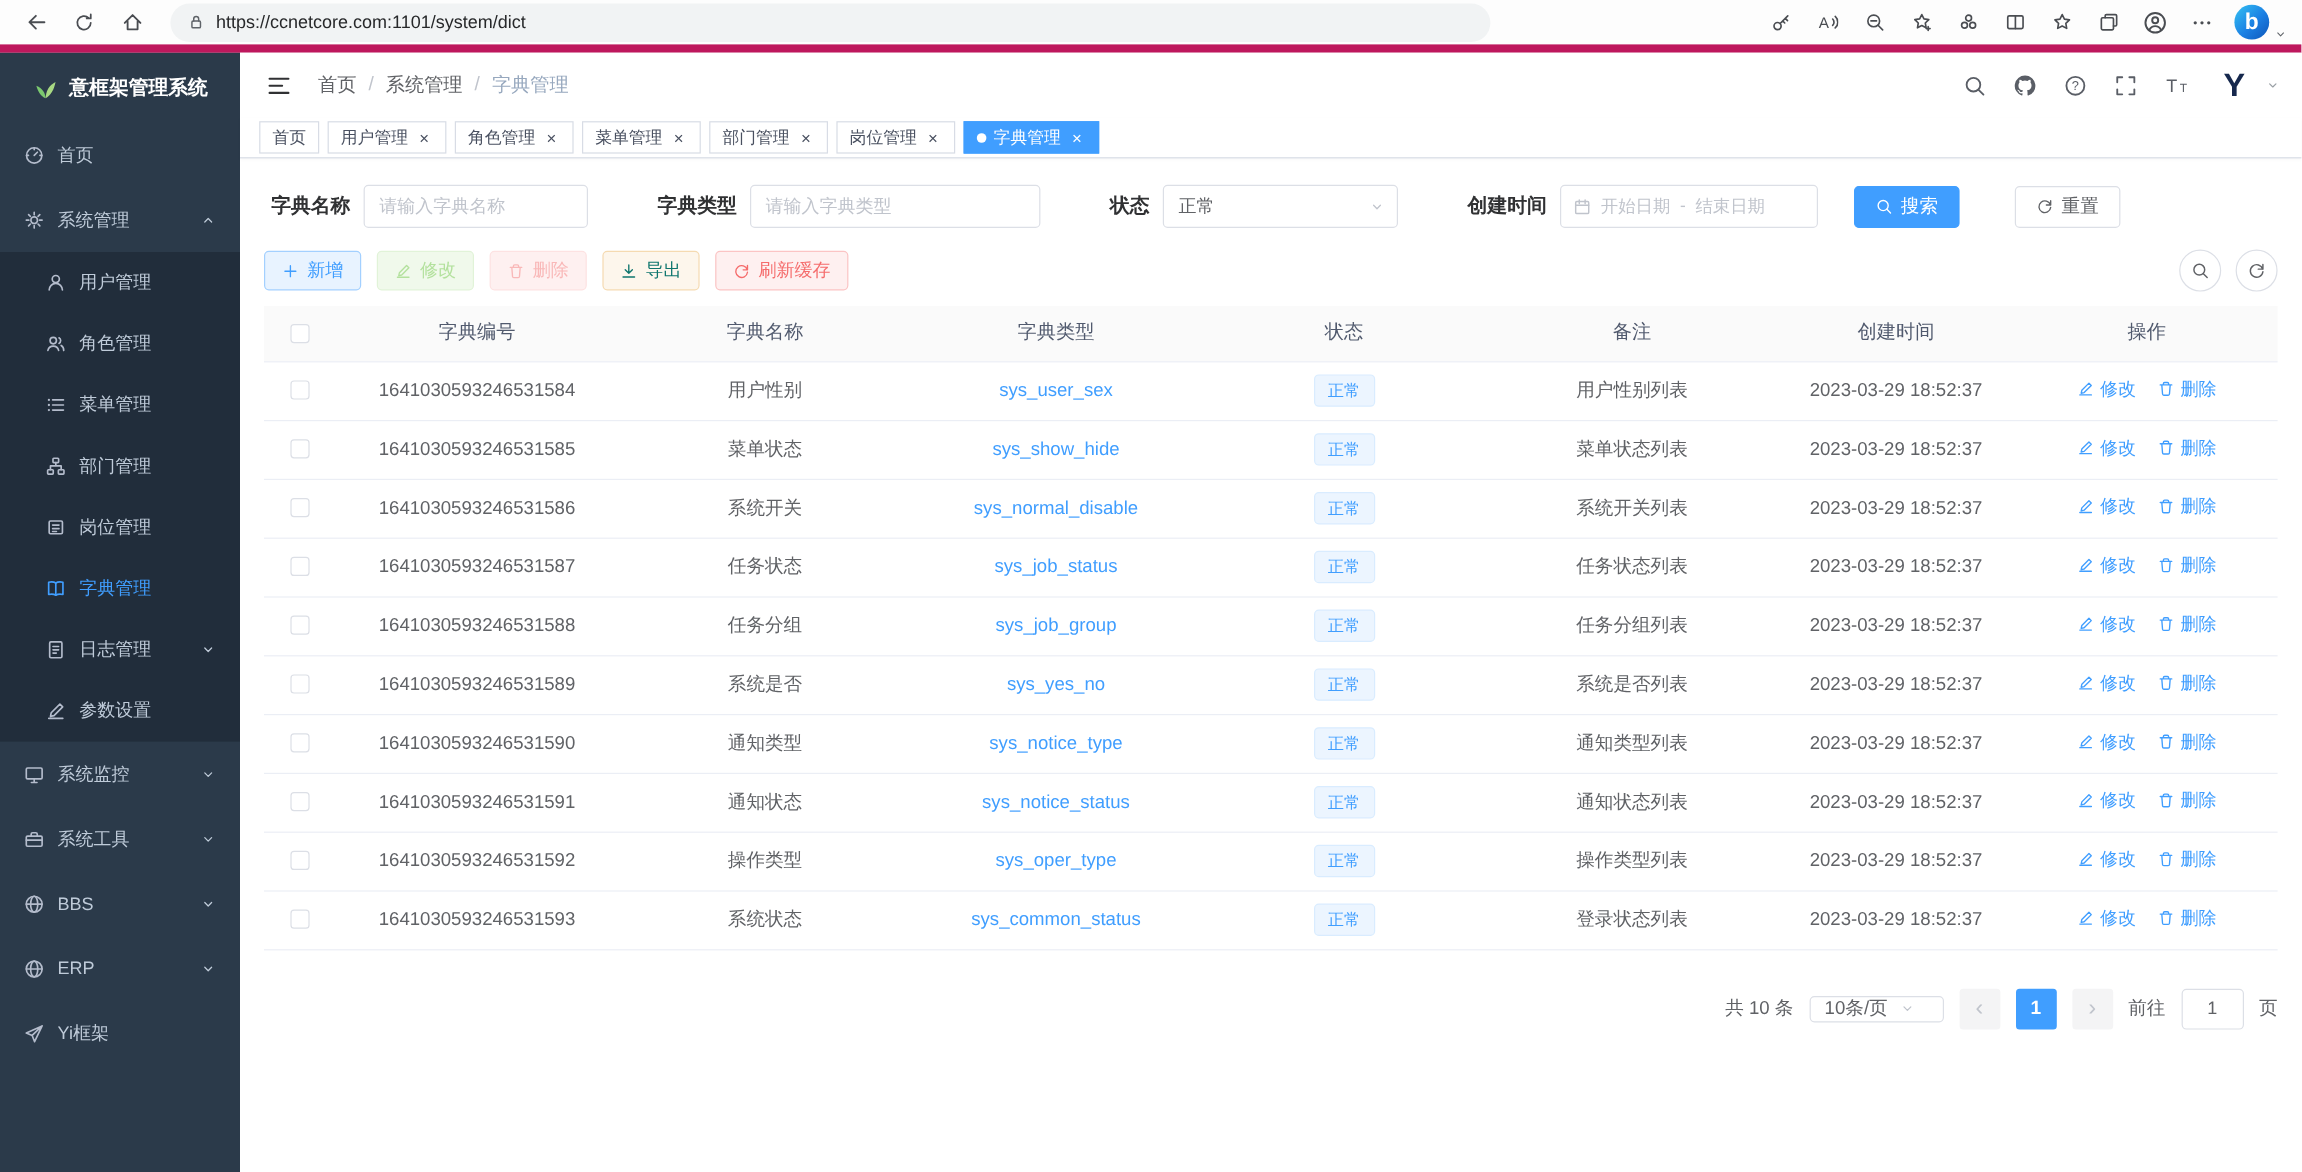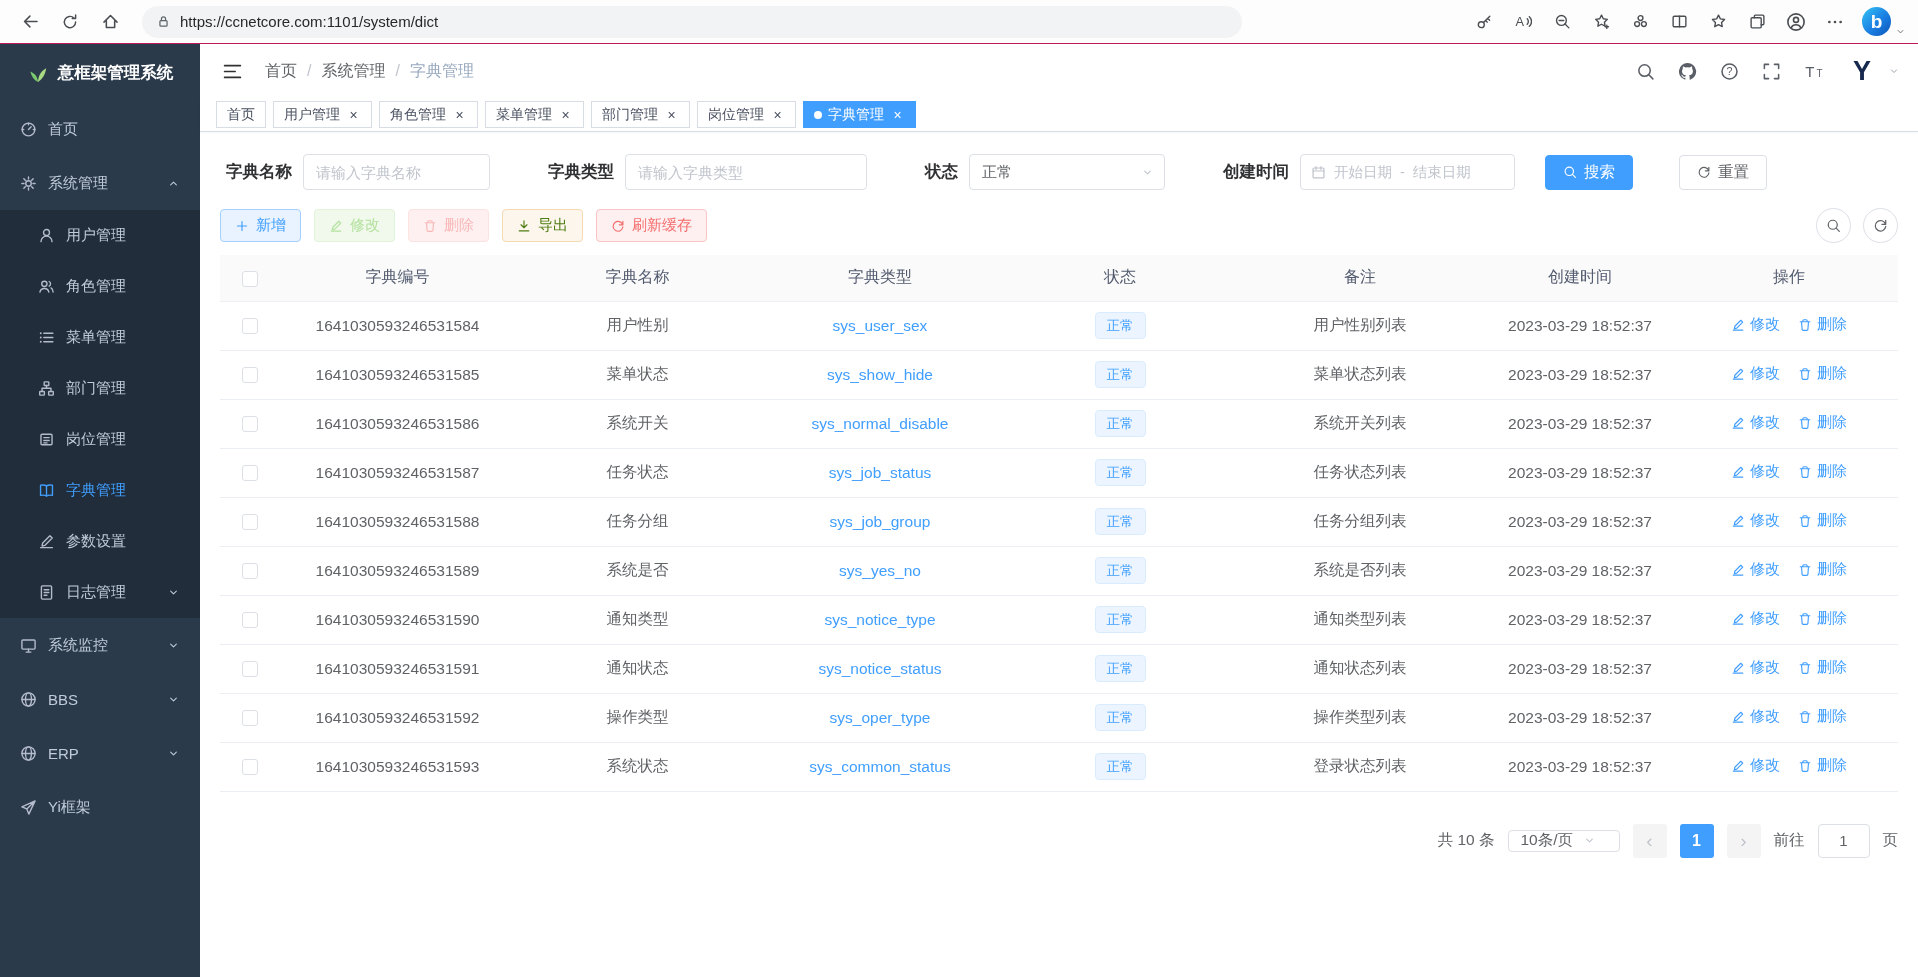--- a/index.html
+++ b/index.html
@@ -4,21 +4,21 @@
 <style>
   * { margin:0; padding:0; box-sizing:border-box; }
   html,body { width:1918px; height:977px; overflow:hidden; }
   body { font-family:"Liberation Sans", sans-serif; background:#fff; color:#303133; }
   svg { display:block; }
   svg text { font-family:inherit; }
 
   .screen { width:1918px; height:977px; display:flex; flex-direction:column; }
 
   
-  .browser-bar { flex:0 0 44px; background:#fdfdfd; border-bottom:1px solid #be185d;
+  .browser-bar { flex:0 0 44px; background:#fdfdfd; border-bottom:7px solid #be185d;
     display:flex; align-items:center; padding:0 12px; gap:4px; }
   .bicon { width:36px; height:34px; border:none; background:transparent; border-radius:6px;
     display:flex; align-items:center; justify-content:center; color:#4a4d52; cursor:pointer; flex:0 0 auto; }
   .url-bar { flex:0 0 1100px; height:32px; background:#f1f3f4; border-radius:16px;
     display:flex; align-items:center; padding:0 14px; gap:9px; margin:0 10px; color:#5f6368; }
   .url-text { font-size:15px; color:#27282a; white-space:nowrap; }
   .browser-right { margin-left:auto; display:flex; align-items:center; gap:3px; }
   .bing { width:29px; height:29px; border-radius:50%; margin-left:6px;
     background:linear-gradient(135deg,#35c3f3 0%,#1b7fe3 55%,#0d55b8 100%);
     display:flex; align-items:center; justify-content:center; cursor:pointer; }
@@ -88,21 +88,21 @@
   .btn + .btn { margin-left:18px; }
   .form-buttons { margin-left:-14px; display:flex; align-items:center;gap:28px; }
 
   .toolbar-row { display:flex; align-items:center; margin-bottom:12px; }
   .toolbar { display:flex; align-items:center; gap:13px; }
   .tbtn { height:33px; padding:0 14px; border-radius:4px; font-size:15px; display:inline-flex;
     align-items:center; gap:7px; cursor:pointer; border:1px solid; font-family:inherit; }
   .tbtn.primary { background:#e8f3ff; border-color:#a3d0ff; color:#409eff; }
   .tbtn.success { background:#f0f9eb; border-color:#e1f3d8; color:#67c23a; }
   .tbtn.danger  { background:#fef0f0; border-color:#fbc4c4; color:#f56c6c; }
-  .tbtn.warning { background:#fdf6ec; border-color:#f5dab1; color:#4d7c0f; }
+  .tbtn.warning { background:#fdf6ec; border-color:#f5dab1; color:#0f766e; }
   .tbtn.disabled.success { color:#b3e19d; border-color:#e1f3d8; cursor:not-allowed; }
   .tbtn.disabled.danger  { color:#f9b8b8; border-color:#fde2e2; cursor:not-allowed; }
   .toolbar-right { margin-left:auto; display:flex; gap:12px; }
   .circle-btn { width:35px; height:35px; border-radius:50%; border:1px solid #dcdfe6; background:#fff;
     color:#606266; display:flex; align-items:center; justify-content:center; cursor:pointer; }
 
   table { width:100%; border-collapse:collapse; table-layout:fixed; }
   thead th { height:46px; font-size:16px; font-weight:400; color:#515a6e; background:#fafafa;
     border-bottom:1px solid #ebeef5; text-align:center; }
   tbody td { height:49px; font-size:15.5px; color:#606266; text-align:center; border-bottom:1px solid #ebeef5; }
@@ -343,48 +343,62 @@
                 <svg aria-hidden="true" width="17" height="17" viewBox="0 0 16 16" fill="none" stroke="currentColor" stroke-width="1.3" stroke-linecap="round" stroke-linejoin="round">
                   <path d="M8 3.6C6.6 2.7 4.6 2.6 2.4 3v9.6c2.2-.4 4.2-.3 5.6.6 1.4-.9 3.4-1 5.6-.6V3c-2.2-.4-4.2-.3-5.6.6Z"></path>
                   <path d="M8 3.6v9.6"></path>
                 </svg>
               </span>
               <span>字典管理</span>
             </div>
             <div class="menu-item sub">
               <span class="mi-icon">
                 <svg aria-hidden="true" width="17" height="17" viewBox="0 0 16 16" fill="none" stroke="currentColor" stroke-width="1.3" stroke-linecap="round" stroke-linejoin="round">
-                  <path d="m11.2 2.6 2.2 2.2-6.8 6.8-2.8.6.6-2.8ZM2.5 13.8h11"></path>
-                </svg>
-              </span>
-              <span>参数设置</span>
-            </div>
-            <div class="menu-item sub">
-              <span class="mi-icon">
-                <svg aria-hidden="true" width="17" height="17" viewBox="0 0 16 16" fill="none" stroke="currentColor" stroke-width="1.3" stroke-linecap="round" stroke-linejoin="round">
                   <rect x="3.2" y="1.8" width="9.6" height="12.4" rx="1"></rect>
                   <path d="M5.8 5.4h4.4M5.8 8h4.4M5.8 10.6h2.6"></path>
                 </svg>
               </span>
               <span>日志管理</span>
               <span class="chev">
                 <svg aria-hidden="true" width="13" height="13" viewBox="0 0 16 16" fill="none" stroke="currentColor" stroke-width="1.3" stroke-linecap="round" stroke-linejoin="round">
                   <path d="m4.5 6.2 3.5 3.6 3.5-3.6"></path>
                 </svg>
               </span>
+            </div>
+            <div class="menu-item sub">
+              <span class="mi-icon">
+                <svg aria-hidden="true" width="17" height="17" viewBox="0 0 16 16" fill="none" stroke="currentColor" stroke-width="1.3" stroke-linecap="round" stroke-linejoin="round">
+                  <path d="m11.2 2.6 2.2 2.2-6.8 6.8-2.8.6.6-2.8ZM2.5 13.8h11"></path>
+                </svg>
+              </span>
+              <span>参数设置</span>
             </div>
           </div>
           <div class="menu-item">
             <span class="mi-icon">
               <svg aria-hidden="true" width="17" height="17" viewBox="0 0 16 16" fill="none" stroke="currentColor" stroke-width="1.3" stroke-linecap="round" stroke-linejoin="round">
                 <rect x="1.8" y="2.8" width="12.4" height="8.6" rx="1"></rect>
                 <path d="M5.8 14.2h4.4M8 11.4v2.8"></path>
               </svg>
             </span>
             <span>系统监控</span>
+            <span class="chev">
+              <svg aria-hidden="true" width="13" height="13" viewBox="0 0 16 16" fill="none" stroke="currentColor" stroke-width="1.3" stroke-linecap="round" stroke-linejoin="round">
+                <path d="m4.5 6.2 3.5 3.6 3.5-3.6"></path>
+              </svg>
+            </span>
+          </div>
+          <div class="menu-item">
+            <span class="mi-icon">
+              <svg aria-hidden="true" width="17" height="17" viewBox="0 0 16 16" fill="none" stroke="currentColor" stroke-width="1.3" stroke-linecap="round" stroke-linejoin="round">
+                <rect x="1.8" y="5.4" width="12.4" height="8" rx="1"></rect>
+                <path d="M5.6 5.4V4a1.2 1.2 0 0 1 1.2-1.2h2.4A1.2 1.2 0 0 1 10.4 4v1.4M1.8 8.6h12.4"></path>
+              </svg>
+            </span>
+            <span>系统工具</span>
             <span class="chev">
               <svg aria-hidden="true" width="13" height="13" viewBox="0 0 16 16" fill="none" stroke="currentColor" stroke-width="1.3" stroke-linecap="round" stroke-linejoin="round">
                 <path d="m4.5 6.2 3.5 3.6 3.5-3.6"></path>
               </svg>
             </span>
           </div>
           <div class="menu-item">
             <span class="mi-icon">
               <svg aria-hidden="true" width="17" height="17" viewBox="0 0 16 16" fill="none" stroke="currentColor" stroke-width="1.3" stroke-linecap="round" stroke-linejoin="round">
                 <circle cx="8" cy="8" r="6.2"></circle>

